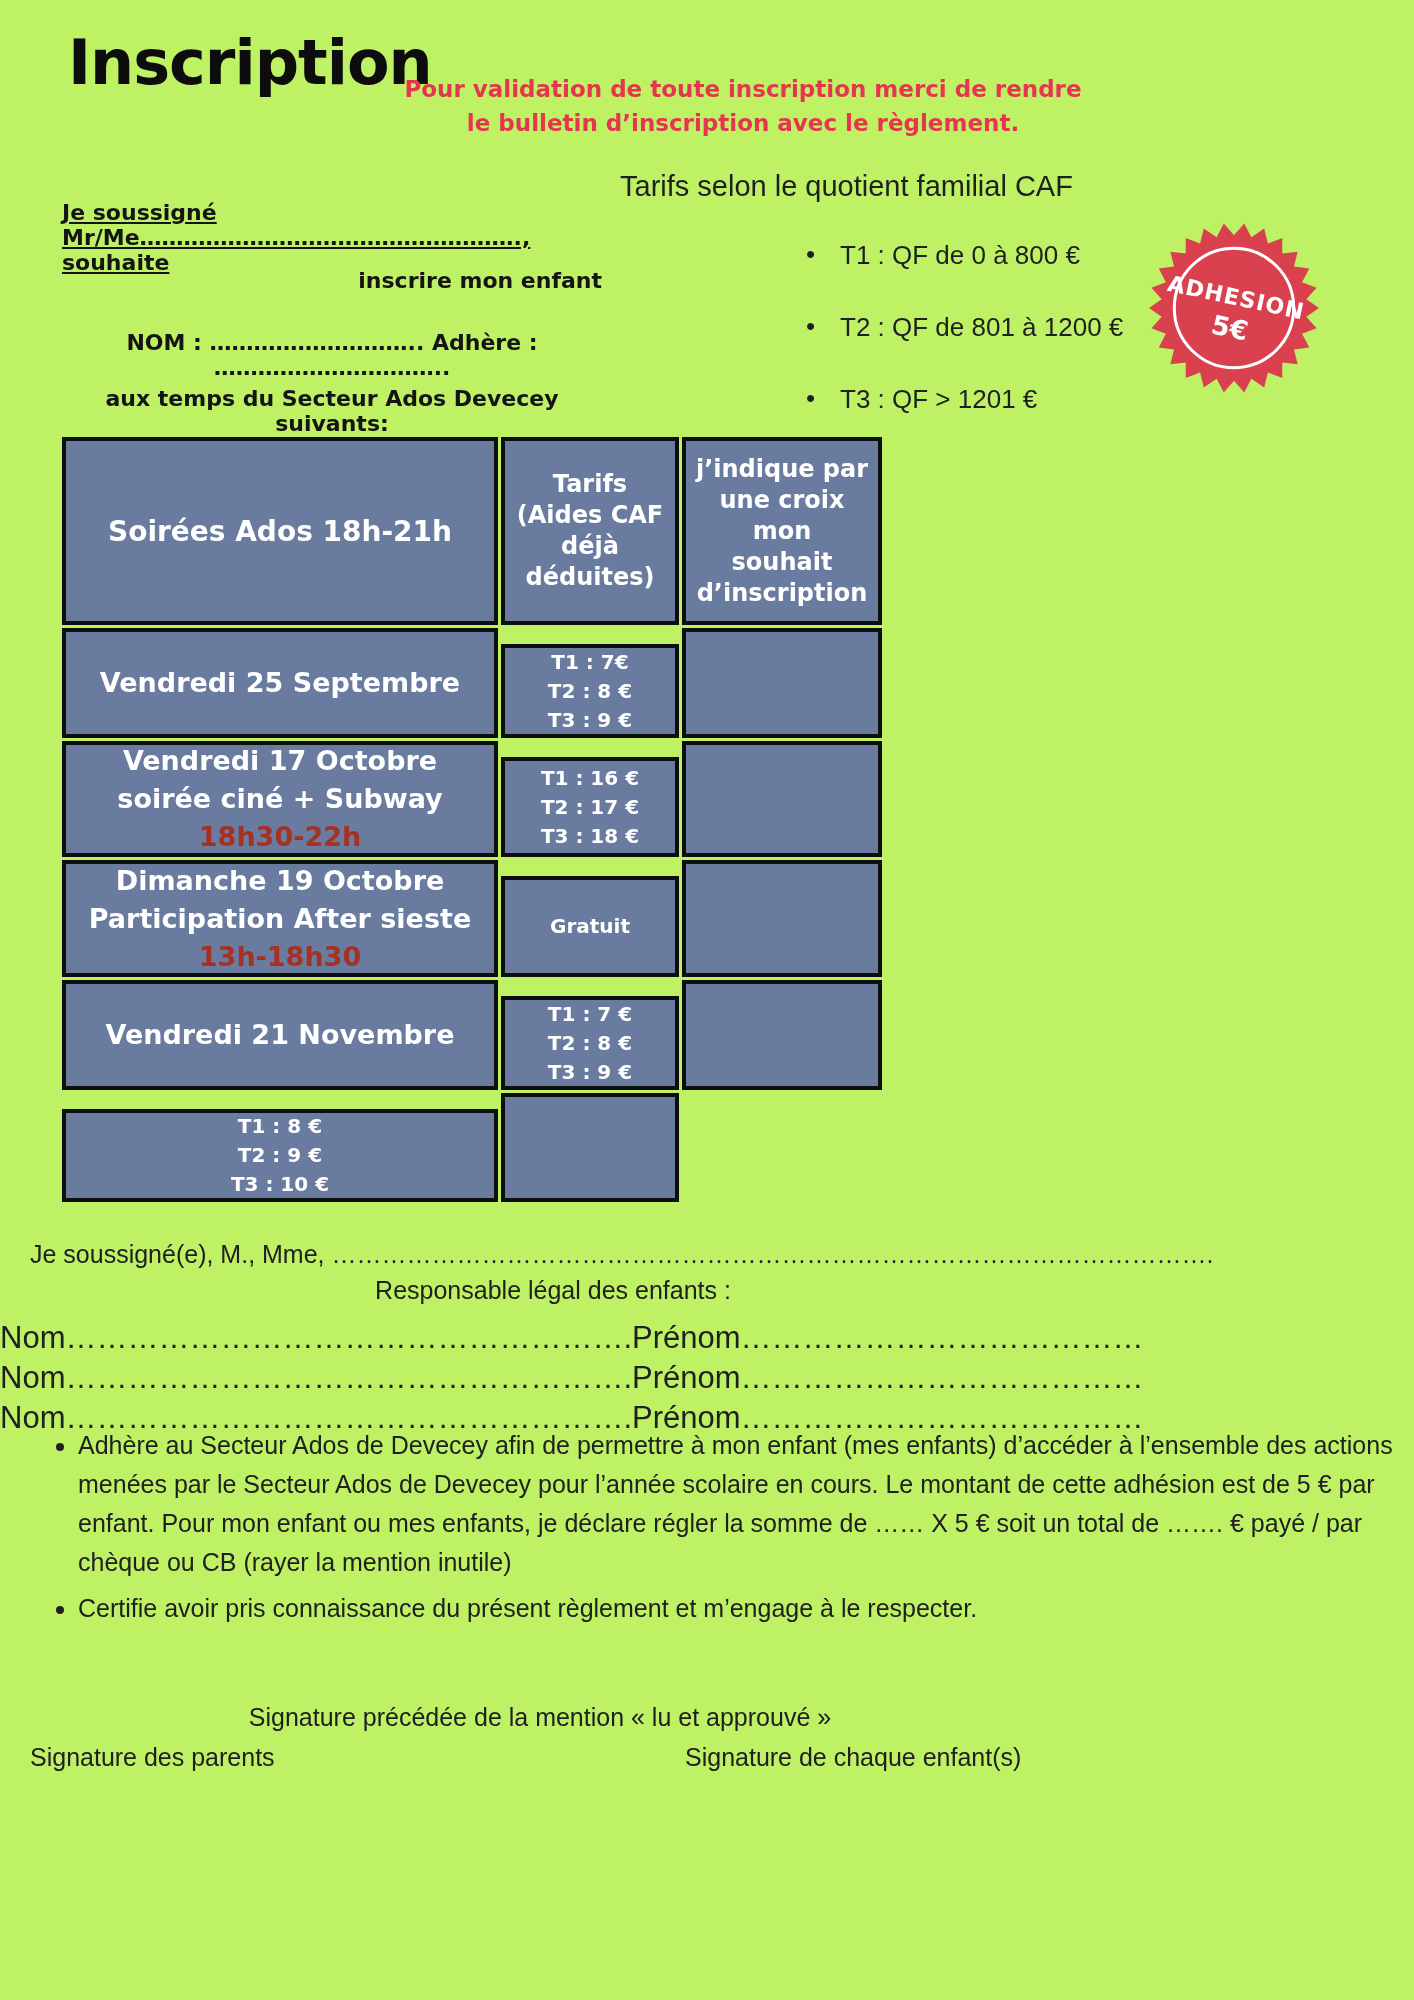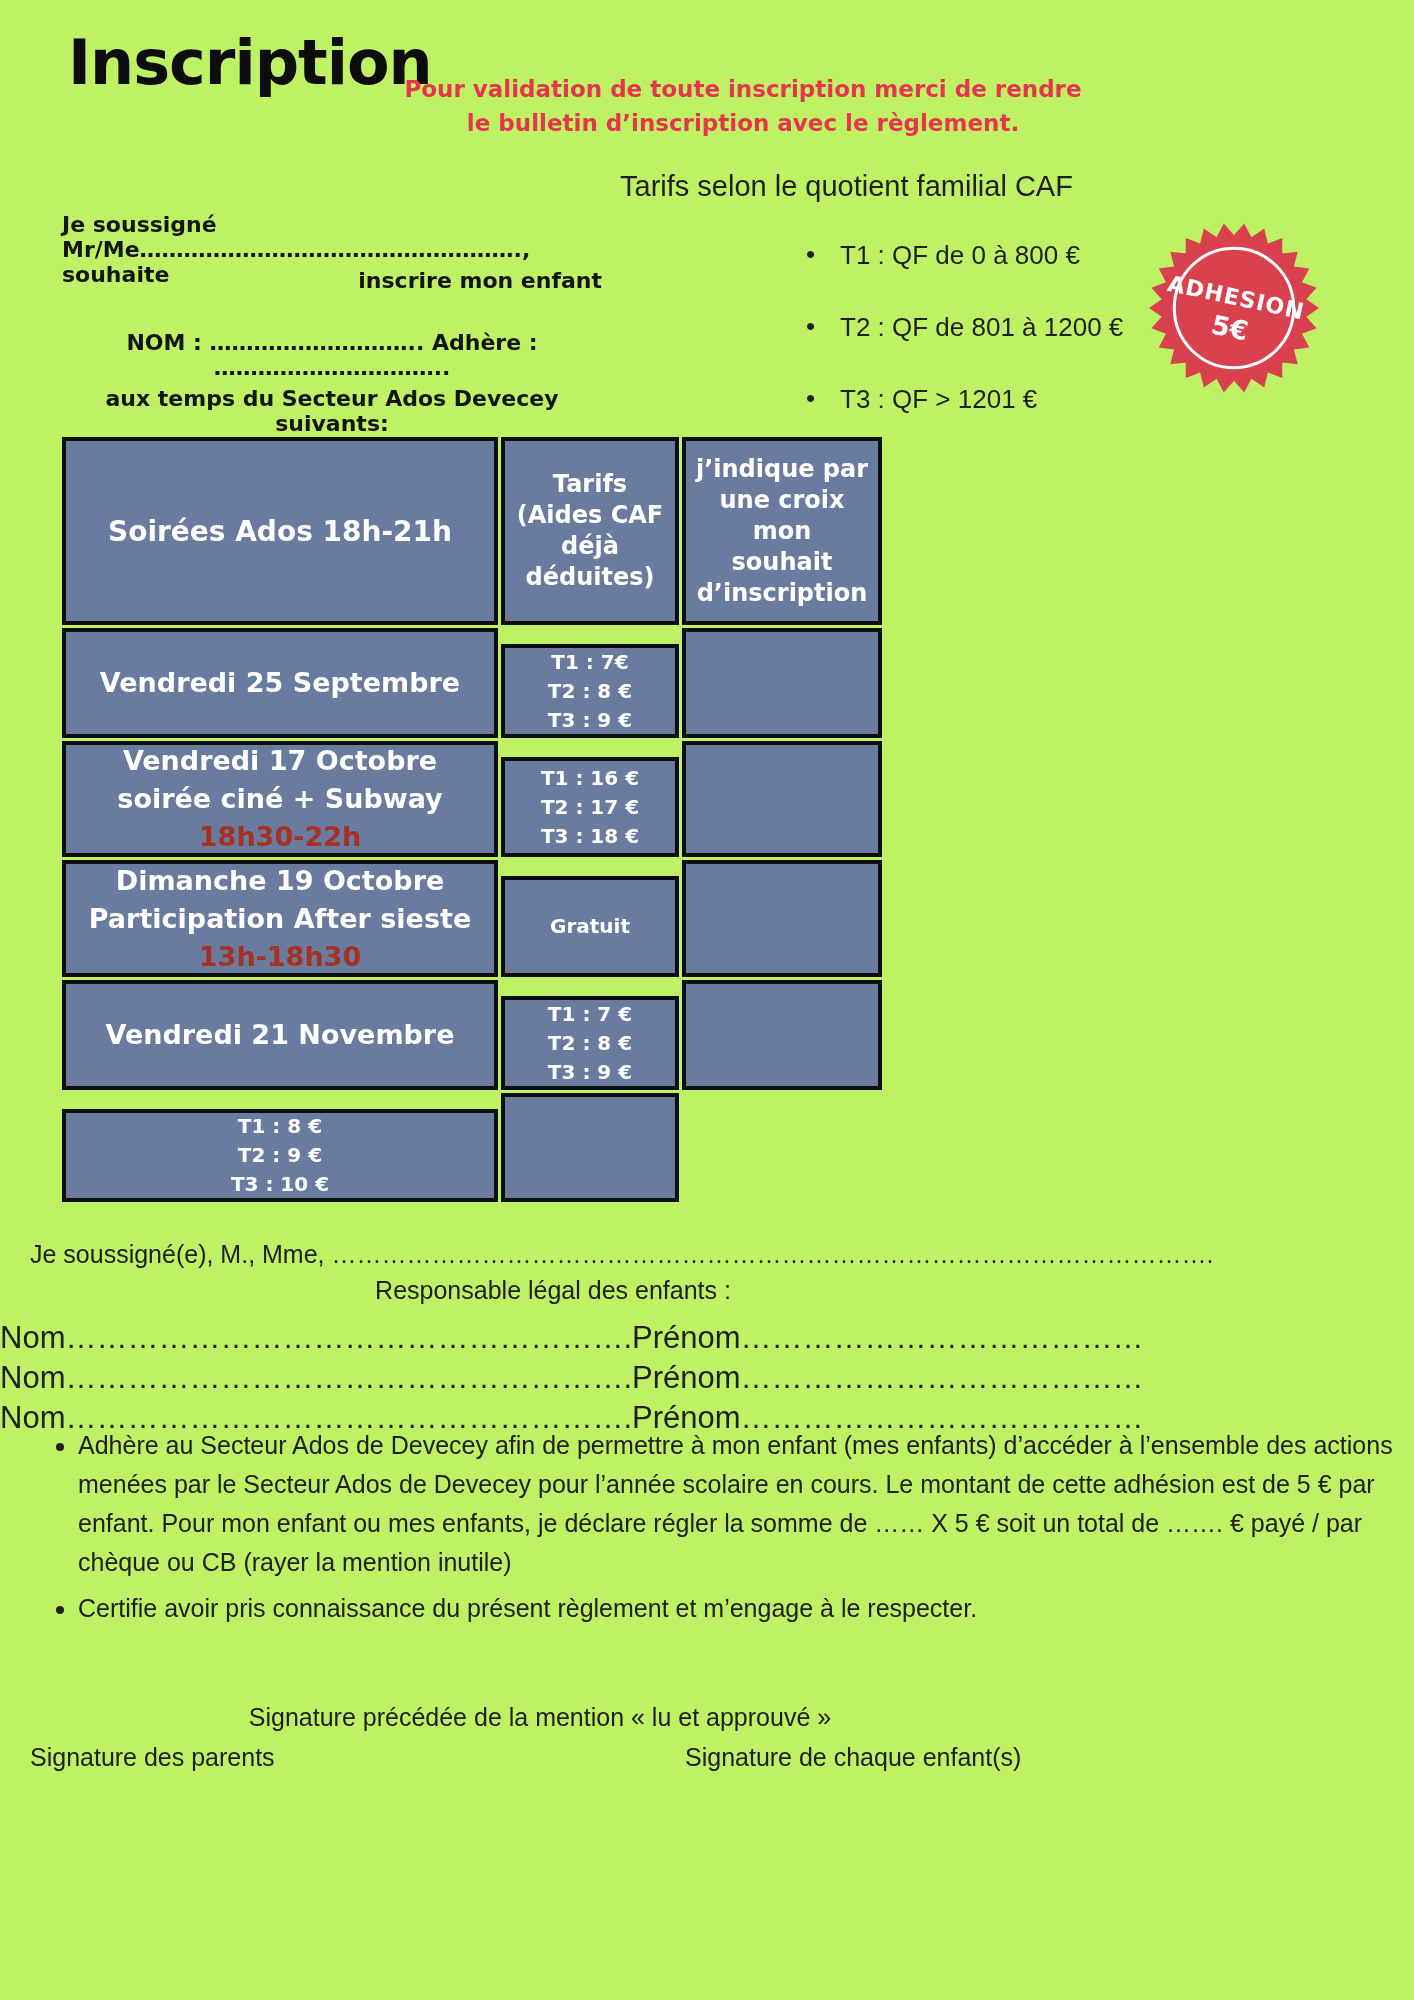--- a/index.html
+++ b/index.html
@@ -12,21 +12,21 @@
 
   
   .doc-title{left:68px;top:26px;font-size:62px;font-weight:800;letter-spacing:-1px;color:#0d0d0d;
     font-family:"DejaVu Sans",sans-serif;}
   .red-note{left:398px;top:72px;width:690px;text-align:center;
     color:#e6354f;font-weight:700;font-size:23px;line-height:34px;
     font-family:"DejaVu Sans",sans-serif;}
 
   
   .intro-line{font-weight:700;font-size:22px;color:#141414;font-family:"DejaVu Sans",sans-serif;}
-  .intro-1{left:62px;top:212px;width:560px;}
+  .intro-1{left:62px;top:200px;width:560px;text-decoration:underline;}
   .intro-2{left:62px;top:268px;width:540px;text-align:right;}
   .intro-3{left:62px;top:330px;width:540px;text-align:center;}
   .intro-4{left:62px;top:386px;width:540px;text-align:center;}
 
   
   .caf-heading{left:620px;top:170px;font-size:29px;color:#1f1f1f;}
   .caf-list{left:806px;top:240px;margin:0;padding:0;list-style:none;}
   .caf-list li{position:relative;padding-left:34px;margin-bottom:41px;font-size:26px;color:#1f1f1f;}
   .caf-list li::before{content:"•";position:absolute;left:0;top:-1px;font-size:26px;}
 

